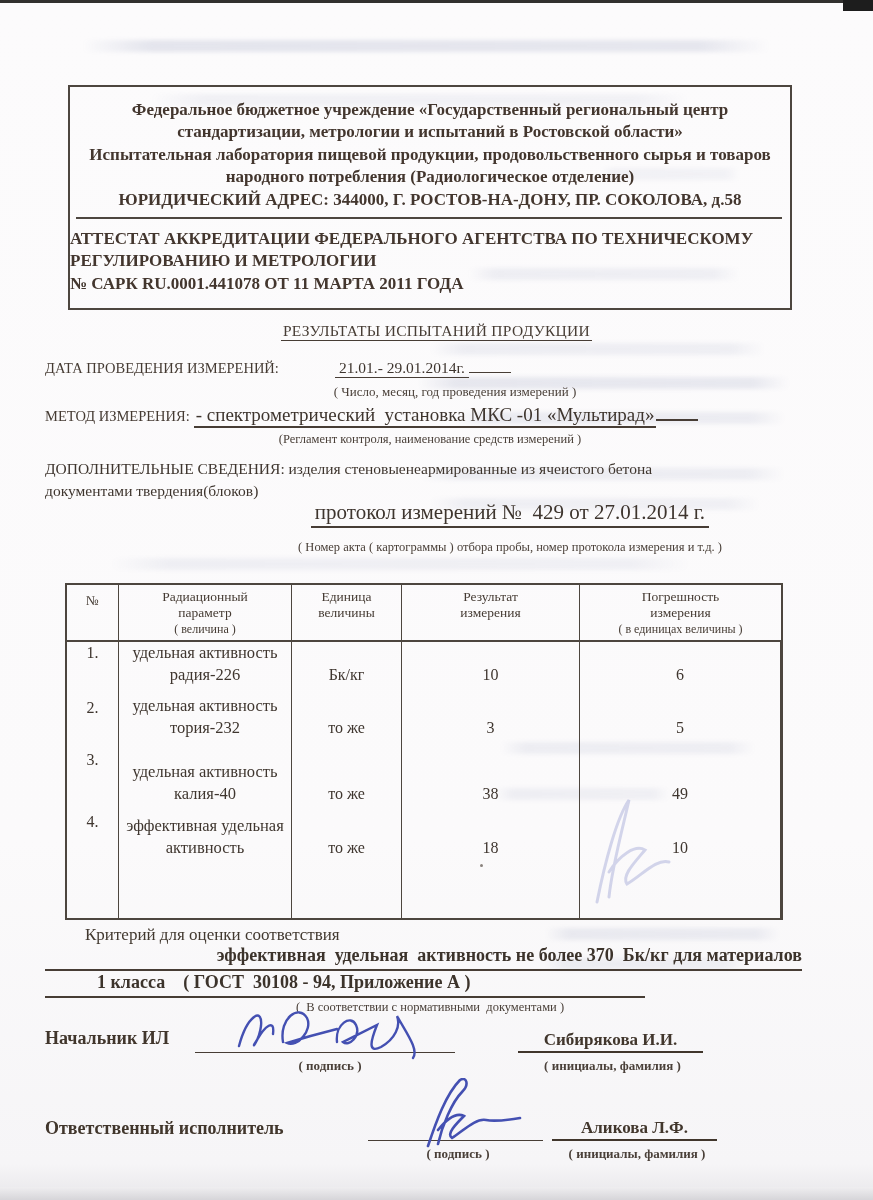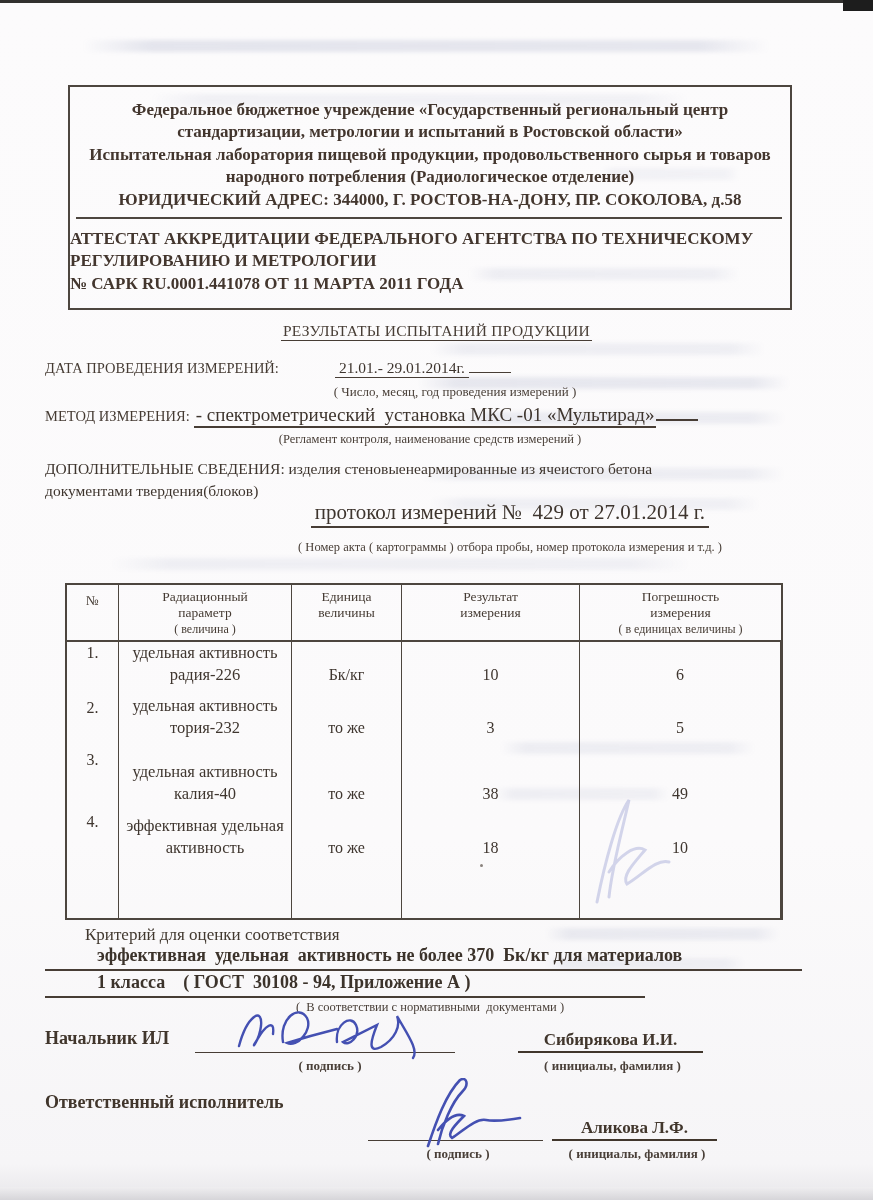--- a/index.html
+++ b/index.html
@@ -57,21 +57,21 @@
   .th .small{font-size:12px;}
   .tbody{position:relative;display:grid;grid-template-columns:52px 173px 110px 178px 1fr;height:276px;}
   .col{position:relative;border-right:1.5px solid #4d463f;}
   .col:last-child{border-right:none;}
   .ti{position:absolute;left:0;width:100%;text-align:center;font-size:16px;color:#3f362f;}
   .ti.param{font-size:16.5px;line-height:22px;}
   .dot-artifact{position:absolute;width:3px;height:3px;border-radius:50%;background:#5a5149;opacity:.7;}
   
   .crit-title{position:absolute;left:85px;top:925px;width:600px;font-size:17px;color:#41382f;}
   .crit-l1{position:absolute;left:45px;top:945px;width:757px;border-bottom:2px solid #473d35;
-    font-weight:bold;font-size:18px;padding:0 0 3px 52px;box-sizing:border-box;color:#3c332b;}
+    font-weight:bold;font-size:18px;padding:0 0 3px 52px;box-sizing:border-box;color:#3c332b;text-align:right;}
   .crit-l2{position:absolute;left:45px;top:972px;width:600px;border-bottom:2px solid #473d35;
     font-weight:bold;font-size:18px;padding:0 0 3px 52px;box-sizing:border-box;color:#3c332b;}
   .crit-note{position:absolute;left:150px;top:1000px;width:560px;text-align:center;font-size:12.5px;}
   
   .role{position:absolute;font-weight:bold;font-size:18px;color:#41362c;}
   .sigline{position:absolute;border-bottom:1.5px solid #473d35;}
   .signote{position:absolute;text-align:center;font-size:13px;font-weight:bold;color:#4a4039;}
   .name{position:absolute;font-weight:bold;font-size:17px;color:#41362c;border-bottom:2px solid #41362c;
     text-align:center;padding-bottom:1px;}
   .ink{position:absolute;pointer-events:none;}
@@ -225,21 +225,21 @@
   <svg class="ink" style="left:225px;top:998px" width="220" height="62" viewBox="0 0 220 62">
     <path d="M14,48 C22,18 38,8 36,28 C34,44 24,54 32,42 C40,28 50,20 48,36
              M58,44 C54,20 74,6 82,20 C88,32 72,50 62,45 C78,40 100,34 112,31
              M112,44 C110,26 126,16 131,27 C136,38 124,49 118,44 C130,38 144,31 152,27
              C146,42 142,56 156,49 C170,41 176,28 172,18 C182,36 194,52 188,60" fill="none" stroke="#4450b2" stroke-width="2.4" stroke-linecap="round"></path>
   </svg>
   <div class="signote" style="left:250px;top:1058px;width:160px">( подпись )</div>
   <div class="name" style="left:518px;top:1030px;width:185px">Сибирякова И.И.</div>
   <div class="signote" style="left:520px;top:1058px;width:185px">( инициалы, фамилия )</div>
 
-  <div class="role" style="left:45px;top:1092px">Ответственный исполнитель</div>
+  <div class="role" style="left:45px;top:1118px">Ответственный исполнитель</div>
   <div class="sigline" style="left:368px;top:1118px;width:175px;height:22px"></div>
   <svg class="ink" style="left:390px;top:1078px" width="140" height="70" viewBox="0 0 140 70">
     <path d="M38,68 C46,44 56,16 70,2 C76,-2 80,6 72,14 C62,24 52,48 48,66
              M48,52 C56,42 66,34 74,38 C66,46 56,56 62,60 C74,52 86,40 96,42 C106,44 118,42 130,40" fill="none" stroke="#4450b2" stroke-width="2.6" stroke-linecap="round"></path>
   </svg>
   <div class="signote" style="left:378px;top:1146px;width:160px">( подпись )</div>
   <div class="name" style="left:552px;top:1118px;width:165px">Аликова Л.Ф.</div>
   <div class="signote" style="left:552px;top:1146px;width:170px">( инициалы, фамилия )</div>
 
 </div>

